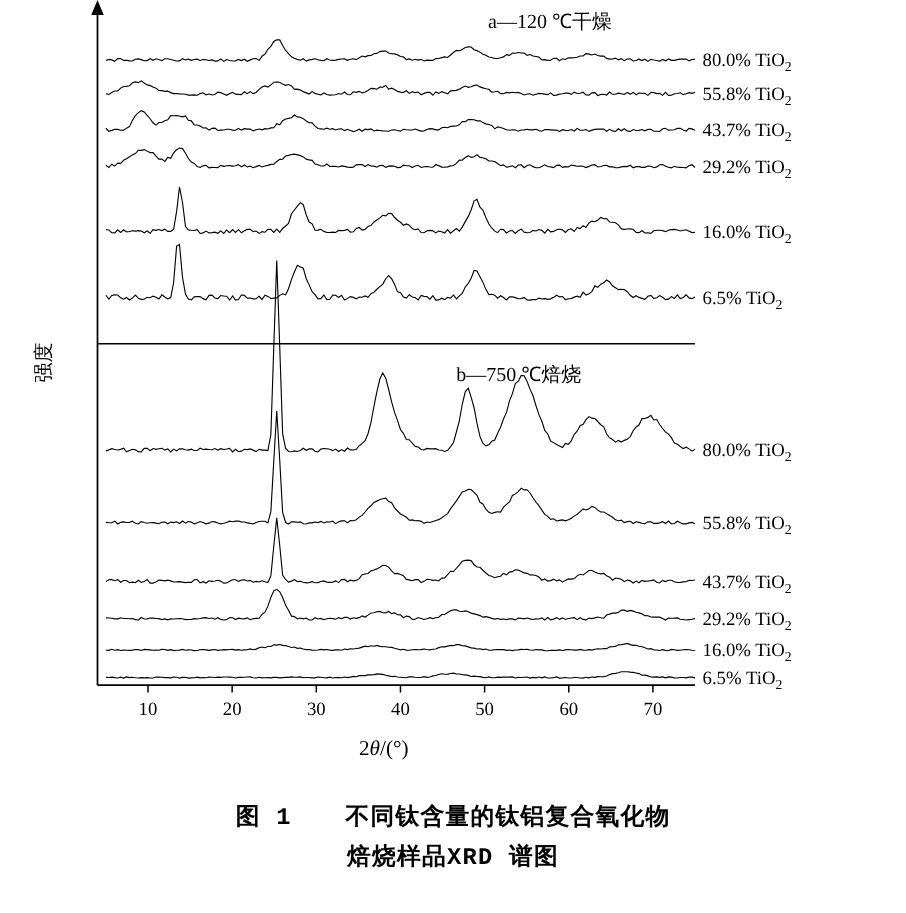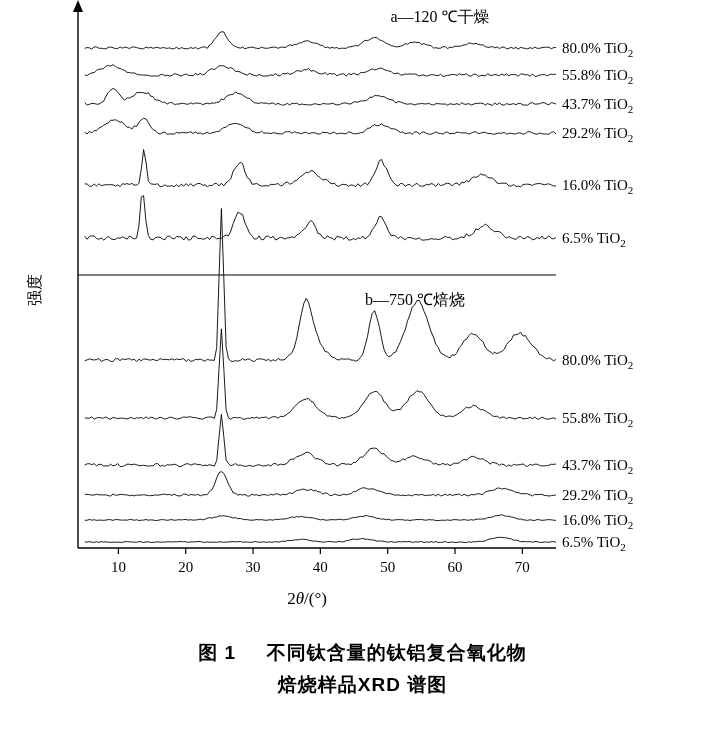--- a/index.html
+++ b/index.html
@@ -13,21 +13,21 @@
   }
   #figure{
     position:absolute;
     left:0;top:0;
     width:725px;height:730px;
   }
   .caption{
     position:absolute;
     left:0; width:725px;
     text-align:center;
-    font-family:Liberation Sans, sans-serif;
+    font-family:Liberation Mono, monospace;
     font-size:19px;
     letter-spacing:1px;
   }
   #caption-line1{ top:640px; }
   #caption-line2{ top:672px; }
   .cap-strong{ font-weight:bold; }
   svg text{ font-family:"Liberation Serif", serif; }
 </style>
 </head>
 <body>

